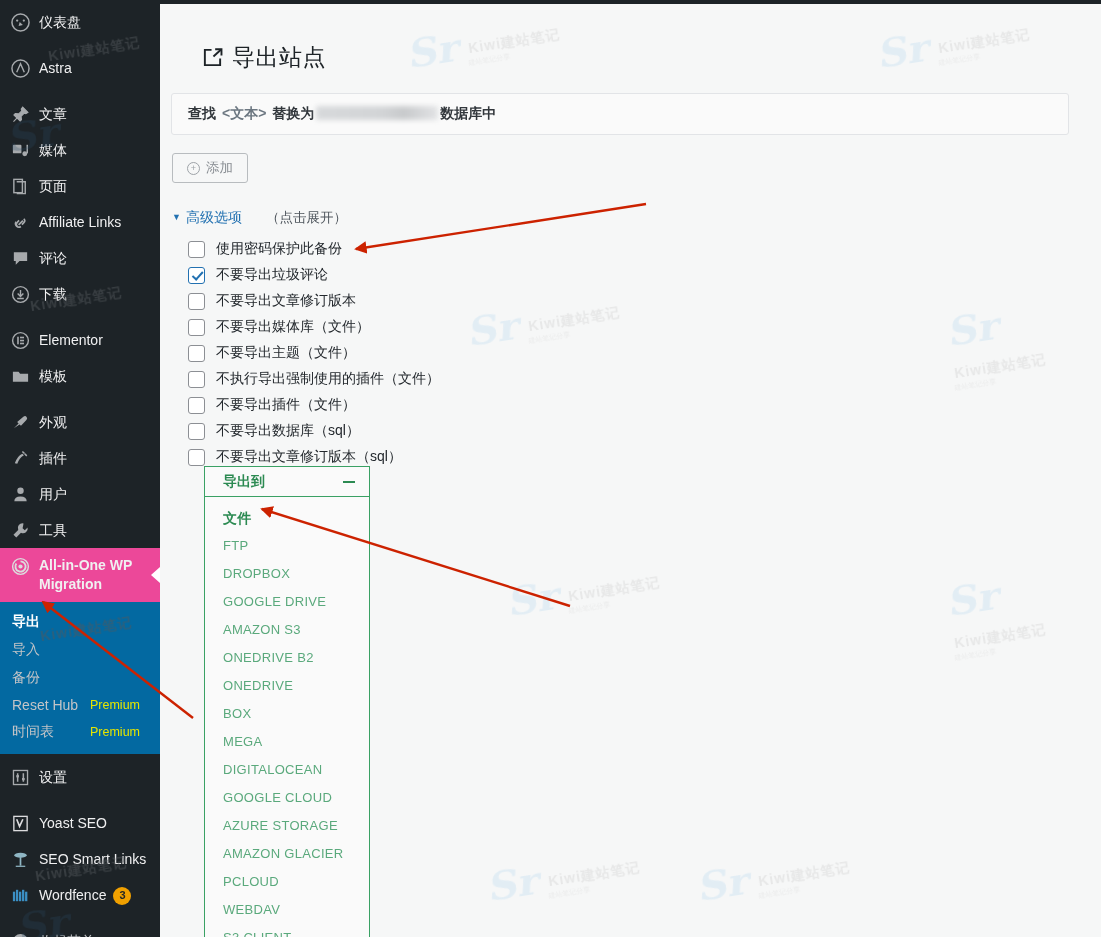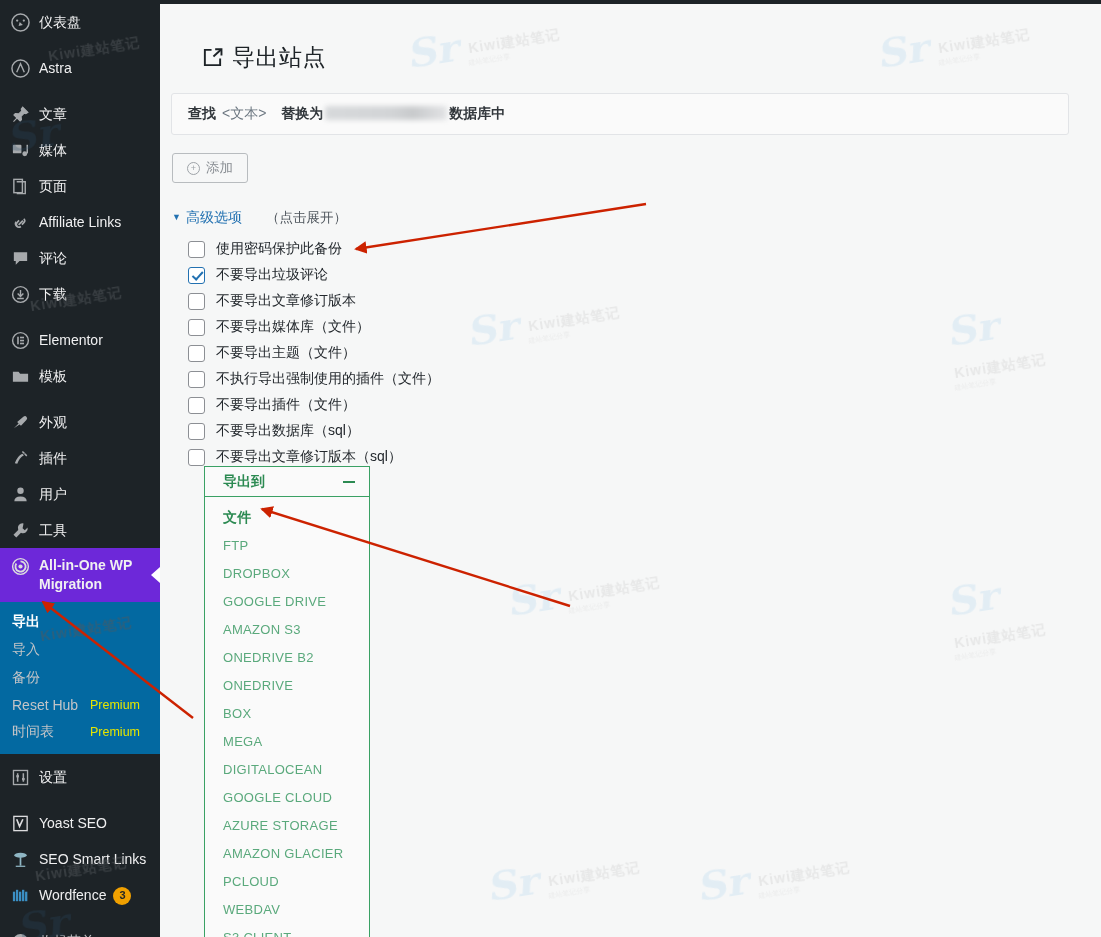--- a/index.html
+++ b/index.html
@@ -36,21 +36,21 @@
   }
   .menu-item .mi-icon {
     width: 20px; height: 20px; min-width: 20px;
     margin-right: 9px;
     display: flex; align-items: center; justify-content: center;
     color: #a7aaad;
   }
   .menu-item .mi-icon svg { display:block; }
   .menu-item .mi-label { flex: 1; }
   .menu-item.active {
-    background: #6d28d9;
+    background: #ec4899;
     font-weight: 600;
   }
   .menu-item.active::after {
     content: "";
     position: absolute; right: -1px; top: 50%;
     transform: translateY(-50%);
     border-style: solid;
     border-width: 9px 10px 9px 0;
     border-color: transparent #fff transparent transparent;
   }
@@ -100,21 +100,21 @@
     border: 1px solid #e2e4e7;
     border-radius: 3px;
     height: 42px;
     display: flex; align-items: center;
     padding-left: 16px;
     font-size: 14px;
     color: #32373c;
   }
   .fr-text { font-weight: 600; }
   .fr-placeholder {
-    font-weight: 400; color: #6c7781; margin: 0 15px;
+    font-weight: 700; color: #6c7781; margin: 0 6px;
   }
   .fr-blur {
     display: inline-block;
     width: 122px; height: 14px;
     margin: 0 2px;
     background: linear-gradient(90deg,#d7d9db 0%, #d2d4d6 55%, #c8cacc 72%, #e2e3e5 100%);
     filter: blur(2.4px);
     border-radius: 2px;
     vertical-align: middle;
     position: relative; top: -1px;
@@ -201,21 +201,21 @@
   .export-item {
     height: 28px; line-height: 28px;
     padding-left: 18px;
     font-size: 13px;
     color: #5aa97c;
     letter-spacing: 0.3px;
     cursor: pointer;
     white-space: nowrap;
   }
   .export-item.first {
-    color: #2c8a52; font-weight: 700; font-size: 14px; font-family: Liberation Serif, serif;
+    color: #2c8a52; font-weight: 700; font-size: 14px;
   }
 
   
   .arrows { position: absolute; left: 0; top: 0; width: 1101px; height: 937px; pointer-events: none; }
 
   
   .wm {
     position: absolute;
     pointer-events: none;
     user-select: none;

